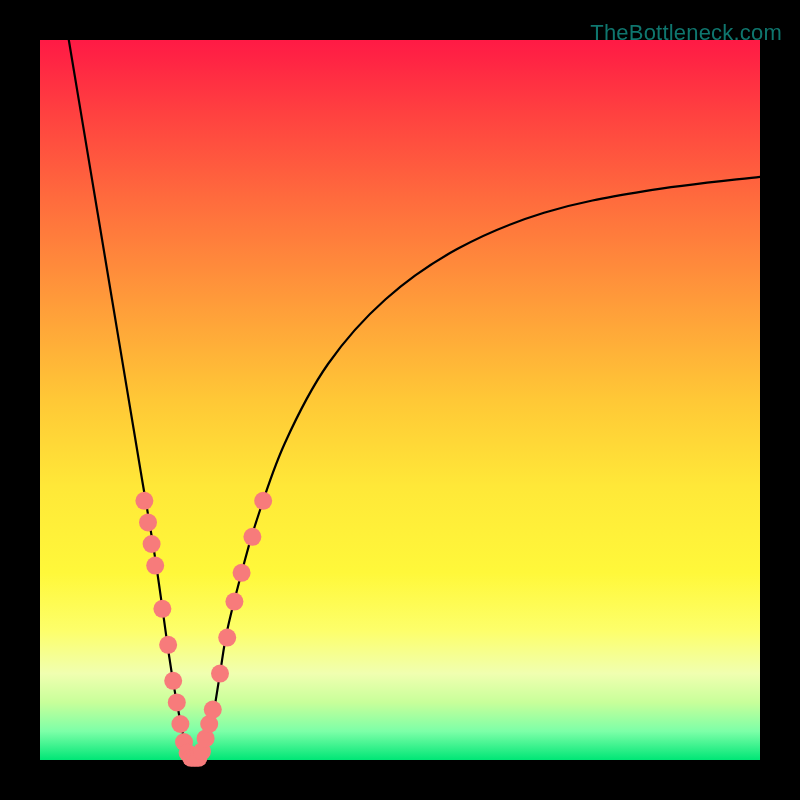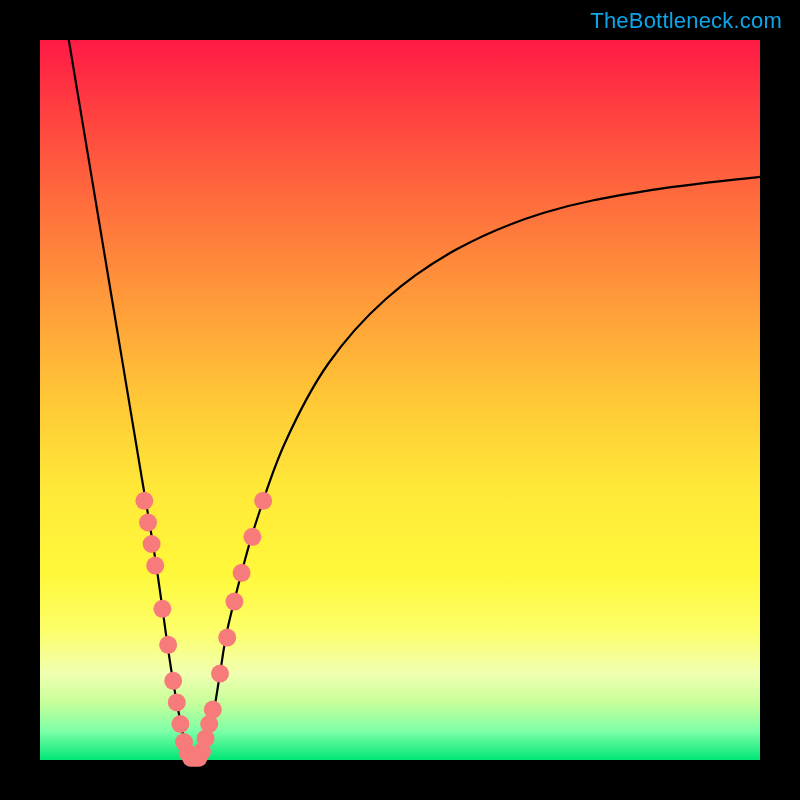--- a/index.html
+++ b/index.html
@@ -27,23 +27,23 @@
       #fff83a 74%,
       #fdff6a 82%,
       #f0ffb0 88%,
       #c8ff9a 92%,
       #7dffa8 96%,
       #00e676 100%
     );
   }
   .watermark {
     position: absolute;
-    top: 8px;
+    top: 20px;
     right: 18px;
-    color: #0ea5e9;
+    color: #0f766e;
     font-size: 22px;
     font-weight: 500;
     letter-spacing: 0.2px;
     user-select: none;
   }
   svg.curve {
     position: absolute;
     left: 0;
     top: 0;
     width: 720px;

